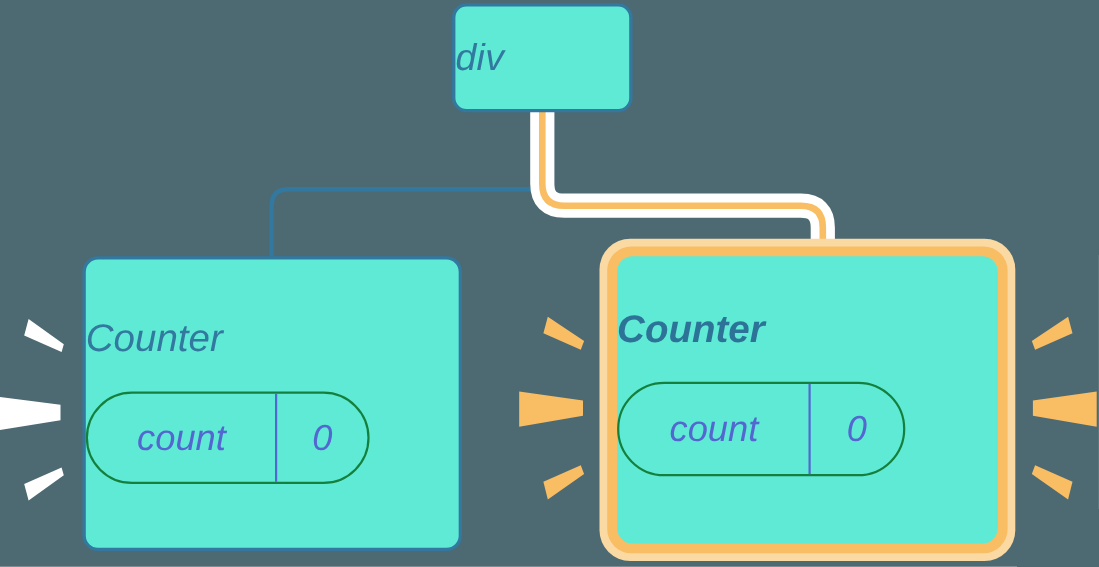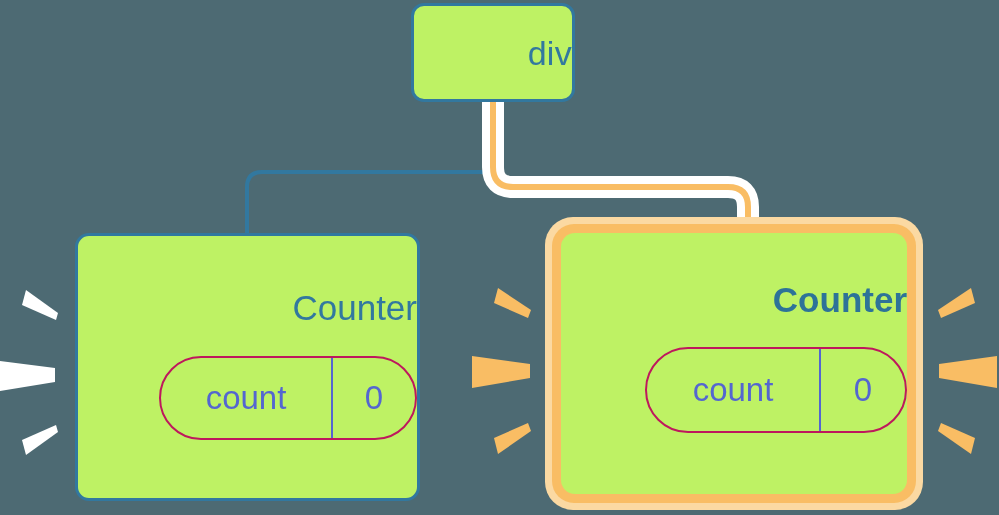--- a/index.html
+++ b/index.html
@@ -30,25 +30,26 @@
     position: absolute;
     left: 0;
     top: 0;
     width: 999px;
     height: 515px;
   }
 
   
   .node {
     position: absolute;
-    background: #bef264;
+    background: #5eead4;
     box-sizing: border-box;
     display: flex;
     flex-direction: column;
-    align-items: flex-end;
+    align-items: flex-start;
+    font-style: italic;
   }
 
   
   .node-div {
     left: 411px;
     top: 3px;
     width: 164px;
     height: 99px;
     border: 3px solid #32789f;
     border-radius: 13px;
@@ -114,21 +115,21 @@
     color: #2d7398;
     font-weight: 700;
     line-height: 1;
   }
 
   
   .state-pill {
     position: relative;
     display: flex;
     align-items: stretch;
-    border: 2px solid #be185d;
+    border: 2px solid #15803d;
     border-radius: 999px;
     background: transparent;
     box-sizing: border-box;
   }
   .pill-left, .pill-right {
     display: flex;
     align-items: center;
     justify-content: center;
     color: #5466d0;
     box-sizing: border-box;

